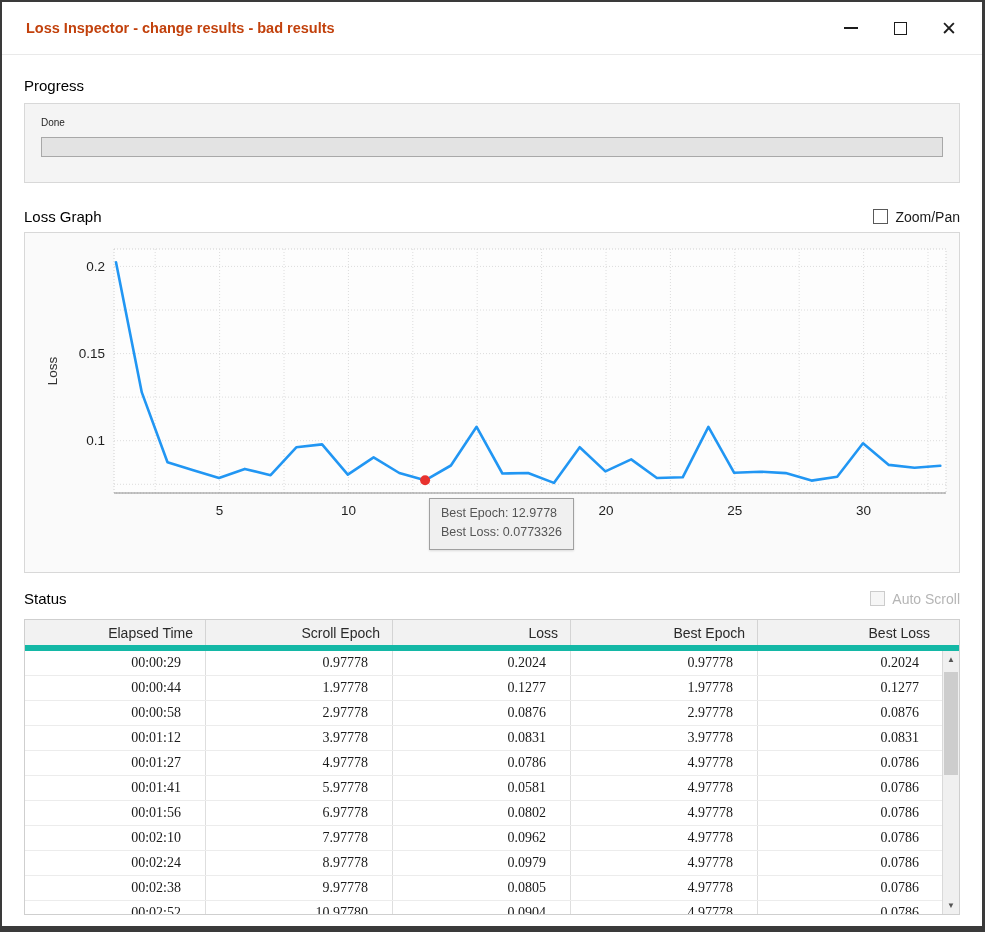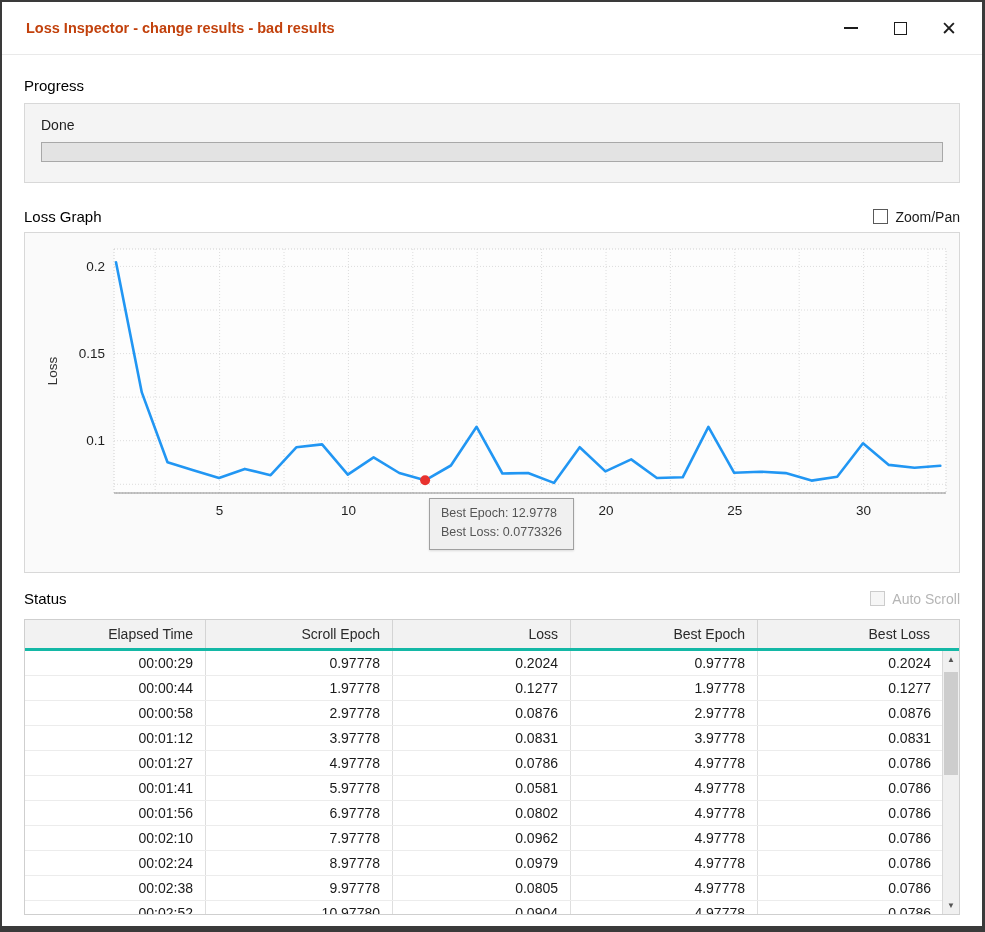--- a/index.html
+++ b/index.html
@@ -22,21 +22,21 @@
   .glyph-close { font-size:19px; color:#1c1c1c; line-height:1; }
   
   .content { padding:8px 22px 0; }
   .section-label { font-size:15px; font-weight:400; color:#000; }
   .section-row { display:flex; align-items:center; justify-content:space-between; }
   
   .progress-label-row { margin:14px 0 8px; }
   .groupbox {
     border:1px solid #d8d8d8; background:#f4f4f4; height:80px; padding:13px 16px 0;
   }
-  .done-label { font-size:14px; color:#1f1f1f; margin-bottom:9px; }
+  .done-label { font-size:10px; color:#1f1f1f; margin-bottom:9px; }
   .progressbar {
     height:20px; border:1px solid #a8a8a8; background:#e3e3e3; position:relative; overflow:hidden;
   }
   .progressbar-fill { position:absolute; left:0; top:0; bottom:0; width:0; background:#06b025; }
   
   .checkbox { display:flex; align-items:center; font-size:14px; color:#1a1a1a; cursor:default;padding-left:38px; }
   .checkbox-box { width:15px; height:15px; border:1px solid #595959; background:#fff; display:inline-block; margin-right:7px; }
   .checkbox.disabled { color:#b5b5b5; }
   .checkbox.disabled .checkbox-box { border-color:#cccccc; background:#f6f6f6; }
   
@@ -49,35 +49,35 @@
     border:1px solid #a0a0a0; padding:5px 11px 6px; font-size:12.5px; color:#555;
     line-height:1.55; white-space:nowrap; box-shadow:0 1px 2px rgba(0,0,0,0.12);
   }
   
   .status-label-row { margin:17px 0 12px;gap:35px; }
   .table {
     border:1px solid #cfcfcf; height:296px; position:relative; overflow:hidden; background:#fff;
   }
   .thead {
     display:grid; grid-template-columns:181px 187px 178px 187px 1fr;
-    height:31px; background:#f2f2f2; border-bottom:3px solid #14b8a6;
+    height:31px; background:#f2f2f2; border-bottom:6px solid #14b8a6;
   }
   .th {
     display:flex; align-items:center; justify-content:flex-end; padding-right:12px;
     font-size:14px; color:#2a2a2a; border-right:1px solid #d4d4d4;
   }
   .th:last-child { border-right:none; padding-right:29px; }
   .tbody { width:918px; }
   .tr {
     display:grid; grid-template-columns:181px 187px 178px 187px 185px;
     height:25px; border-bottom:1px solid #ececec; background:#fff;
   }
   .td {
-    display:flex; align-items:center; justify-content:flex-end; padding-right:12px;
-    font-size:14px; color:#1a1a1a; border-right:1px solid #dedede;
+    display:flex; align-items:center; justify-content:flex-end; padding-right:24px;
+    font-size:14px; color:#1a1a1a; border-right:1px solid #dedede;font-family:Liberation Serif, serif;
   }
   .td:last-child { border-right:none; }
   
   .scrollbar {
     position:absolute; top:31px; right:0; bottom:0; width:17px;
     background:#f0f0f0; border-left:1px solid #d9d9d9;
   }
   .sb-btn {
     position:absolute; left:0; width:100%; height:17px; display:flex;
     align-items:center; justify-content:center; font-size:8px; color:#555; cursor:default;

